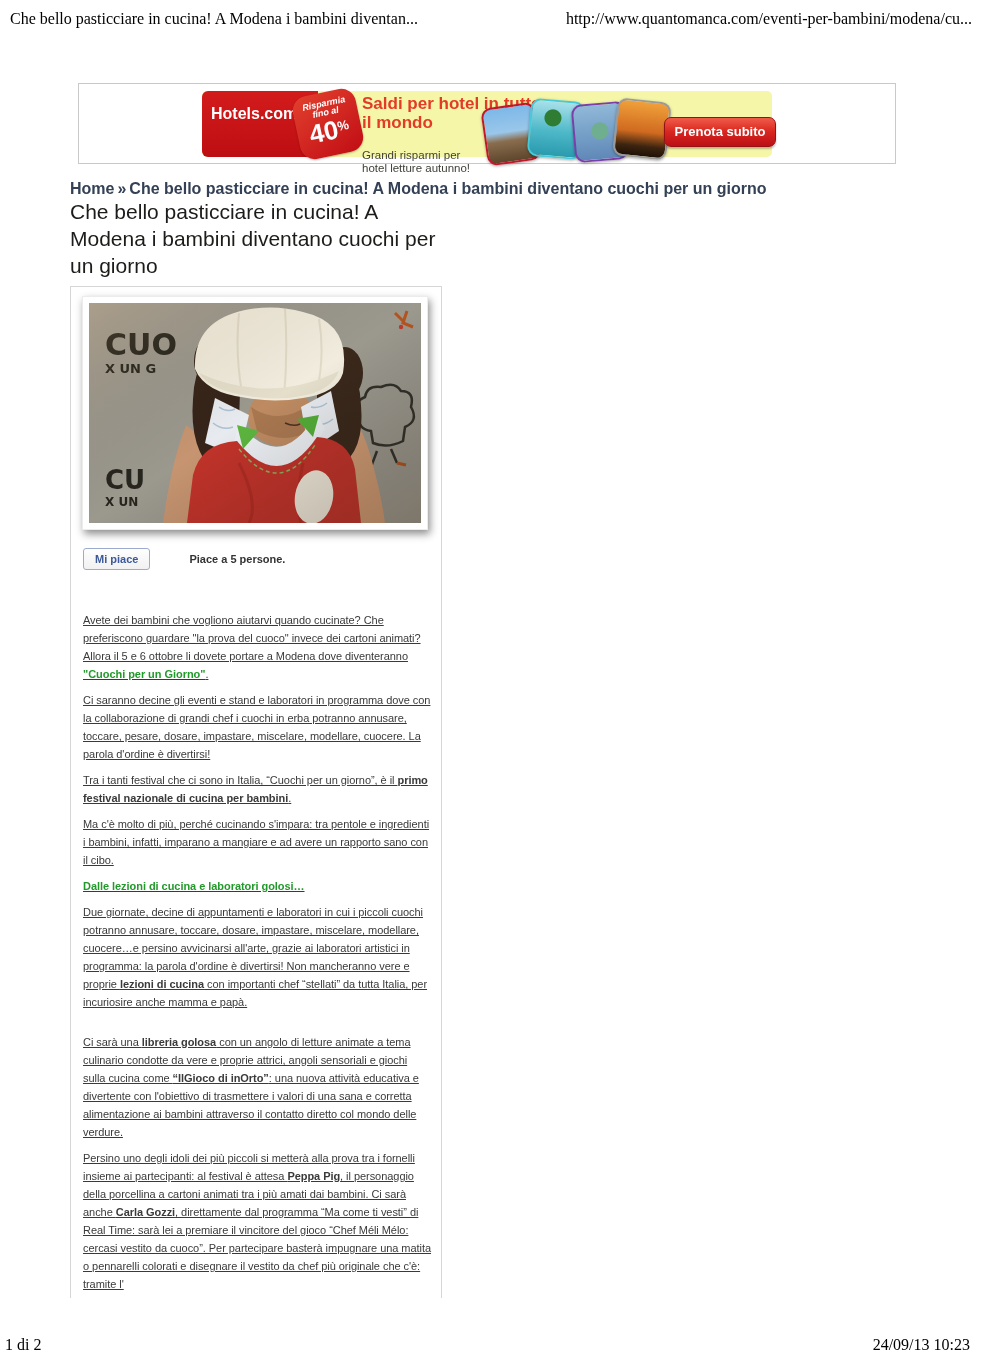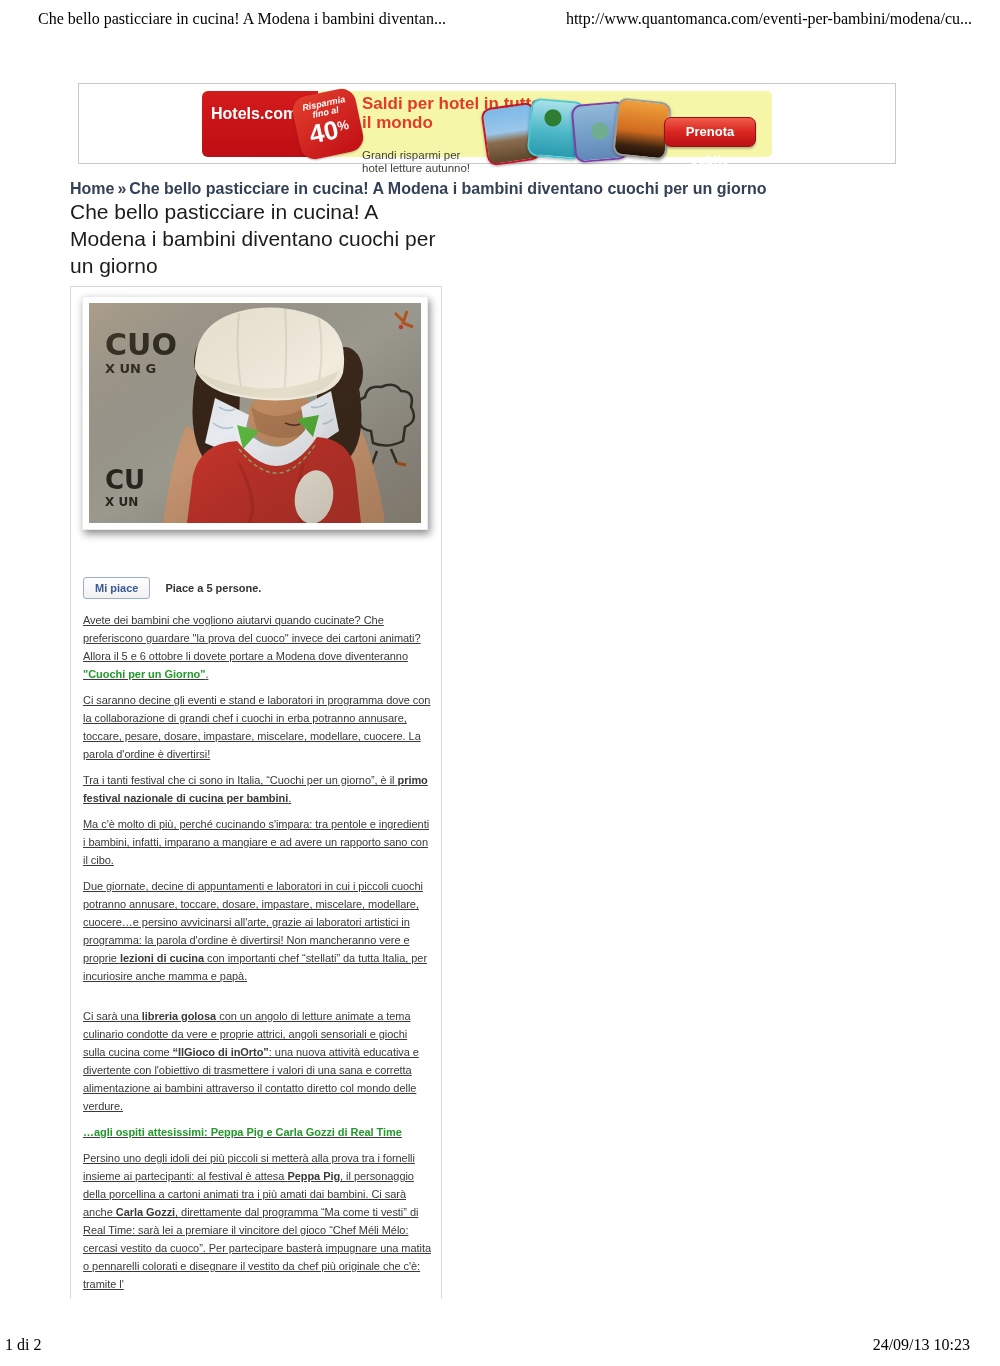--- a/index.html
+++ b/index.html
@@ -1,19 +1,19 @@
 <!DOCTYPE html>
 <html><head>
 <meta charset="utf-8">
 <style>
   html,body{margin:0;padding:0;background:#fff;}
   .page{position:relative;width:1000px;height:1366px;background:#fff;overflow:hidden;
         font-family:"Liberation Sans",sans-serif;color:#333;}
   
-  .ph-left{position:absolute;left:10px;top:10px;font:16px "Liberation Serif",serif;color:#000;margin-left:28px;}
+  .ph-left{position:absolute;left:10px;top:10px;font:16px "Liberation Serif",serif;color:#000;}
   .ph-right{position:absolute;right:28px;top:10px;font:16px "Liberation Serif",serif;color:#000;}
   .pf-left{position:absolute;left:5px;top:1336px;font:16px "Liberation Serif",serif;color:#000;}
   .pf-right{position:absolute;right:30px;top:1336px;font:16px "Liberation Serif",serif;color:#000;}
 
   
   .banner-box{position:absolute;left:78px;top:83px;width:818px;height:81px;border:1px solid #c9c9c9;
               background:#fff;box-sizing:border-box;}
   .ad{position:relative;width:570px;height:66px;margin:7px auto 0;background:#f6f6a9;border-radius:5px;cursor:pointer;}
   .ad-red{position:absolute;left:0;top:0;width:116px;height:66px;border-radius:6px 0 0 6px;box-sizing:border-box;
           background:linear-gradient(180deg,#d31b1b,#bd0e13);color:#fff;font-weight:bold;font-size:16px;
@@ -30,39 +30,39 @@
   .tile-london{left:282px;top:14px;transform:rotate(-8deg);border:2px solid #c0182a;
     background:linear-gradient(180deg,#7db8e8 0%,#9ac7ea 45%,#8a6d4e 62%,#5d462c 100%);}
   .tile-beach{left:327px;top:9px;transform:rotate(5deg);border:2px solid #49c8d8;
     background:radial-gradient(circle at 42% 30%,#2e7d32 0 8px,rgba(0,0,0,0) 9px),
                linear-gradient(180deg,#a8e0ea 0%,#4db8c8 55%,#2a9aae 100%);}
   .tile-liberty{left:371px;top:12px;transform:rotate(-5deg);border:2px solid #7a3fa8;
     background:radial-gradient(circle at 50% 48%,#6fae8f 0 8px,rgba(0,0,0,0) 9px),
                linear-gradient(180deg,#8fb8d8 0%,#5f88b8 100%);}
   .tile-desert{left:413px;top:9px;transform:rotate(6deg);border:2px solid #9a9a9a;
     background:linear-gradient(180deg,#f0a03a 0%,#d06a20 55%,#3c2410 82%,#1f1106 100%);}
-  .ad-cta{position:absolute;left:462px;top:26px;width:92px;height:30px;box-sizing:border-box;
+  .ad-cta{position:absolute;left:462px;top:26px;width:112px;height:30px;box-sizing:border-box;
           background:linear-gradient(180deg,#f05c49 0%,#d8251f 50%,#bb1016 100%);
           border:1px solid #971016;border-radius:7px;color:#fff;font-weight:bold;font-size:13px;
           text-align:center;line-height:28px;box-shadow:0 2px 2px rgba(0,0,0,.25);cursor:pointer;}
 
   
   .breadcrumb{position:absolute;left:70px;top:180px;width:820px;font-size:16px;font-weight:bold;color:#334055;}
   .breadcrumb a{color:#334055;text-decoration:none;cursor:pointer;}
   .bc-sep{margin:0 3px;}
   .title{position:absolute;left:70px;top:198px;width:376px;margin:0;font-size:21px;line-height:27px;
          font-weight:normal;color:#1c1c1a;}
 
   
   .article-box{position:absolute;left:70px;top:286px;width:372px;height:1012px;box-sizing:border-box;
                border:1px solid #d6d6d6;border-bottom:none;background:#fff;overflow:hidden;}
   .photo-frame{position:absolute;left:11px;top:9px;width:346px;height:234px;box-sizing:border-box;
                background:#fff;border:1px solid #ececec;padding:6px;box-shadow:2px 4px 8px rgba(0,0,0,.45);}
   .photo-frame svg{display:block;width:332px;height:220px;}
-  .like-row{position:absolute;left:12px;top:290px;display:flex;align-items:center;}
+  .like-row{position:absolute;left:12px;top:261px;display:flex;align-items:center;gap:24px;}
   .like-btn{height:22px;padding:0 11px;font-family:inherit;font-size:11px;font-weight:bold;color:#3b5998;
             background:linear-gradient(#fefefe,#f1f1f1);border:1px solid #9dacce;border-radius:3px;cursor:pointer;}
   .like-status{margin-left:15px;font-size:11px;font-weight:bold;color:#333;}
   .article-content{position:absolute;left:12px;top:324px;width:349px;font-size:11px;line-height:18px;
                    color:#3a3a3a;letter-spacing:-0.05px;text-decoration:underline;}
   .para{margin:0 0 8px;}
   .green-heading{margin:0 0 8px;font-size:11px;line-height:18px;font-weight:bold;}
   .gap{margin-top:22px;}
   .bold{font-weight:bold;}
 </style>
@@ -159,22 +159,22 @@
     <div class="like-row">
       <button class="like-btn">Mi piace</button>
       <span class="like-status">Piace a 5 persone.</span>
     </div>
 
     <div class="article-content">
         <p class="para"><span>Avete dei bambini che vogliono aiutarvi quando cucinate? Che preferiscono guardare "la prova del cuoco" invece dei cartoni animati? Allora il 5 e 6 ottobre li dovete portare a Modena dove diventeranno </span><span class="bold" style="color: rgb(34, 154, 43);">"Cuochi per un Giorno"</span><span>.</span></p>
         <p class="para"><span>Ci saranno decine gli eventi e stand e laboratori in programma dove con la collaborazione di grandi chef i cuochi in erba potranno annusare, toccare, pesare, dosare, impastare, miscelare, modellare, cuocere. La parola d'ordine è divertirsi!</span></p>
         <p class="para"><span>Tra i tanti festival che ci sono in Italia, “Cuochi per un giorno”, è il </span><span class="bold">primo festival nazionale di cucina per bambini</span><span>.</span></p>
         <p class="para"><span>Ma c'è molto di più, perché cucinando s'impara: tra pentole e ingredienti i bambini, infatti, imparano a mangiare e ad avere un rapporto sano con il cibo.</span></p>
+        <h3 class="green-heading" style="color: rgb(34, 154, 43);"><span>Dalle lezioni di cucina e laboratori golosi…</span></h3>
         <p class="para"><span>Due giornate, decine di appuntamenti e laboratori in cui i piccoli cuochi potranno annusare, toccare, dosare, impastare, miscelare, modellare, cuocere…e persino avvicinarsi all'arte, grazie ai laboratori artistici in programma: la parola d'ordine è divertirsi! Non mancheranno vere e proprie </span><span class="bold">lezioni di cucina</span><span> con importanti chef “stellati” da tutta Italia, per incuriosire anche mamma e papà.</span></p>
         <p class="para gap"><span>Ci sarà una </span><span class="bold">libreria golosa</span><span> con un angolo di letture animate a tema culinario condotte da vere e proprie attrici, angoli sensoriali e giochi sulla cucina come </span><span class="bold">“IlGioco di inOrto”</span><span>: una nuova attività educativa e divertente con l'obiettivo di trasmettere i valori di una sana e corretta alimentazione ai bambini attraverso il contatto diretto col mondo delle verdure.</span></p>
-        <h3 class="green-heading" style="color: rgb(34, 154, 43);"><span>…agli ospiti attesissimi: Peppa Pig e Carla Gozzi di Real Time</span></h3>
         <p class="para"><span>Persino uno degli idoli dei più piccoli si metterà alla prova tra i fornelli insieme ai partecipanti: al festival è attesa </span><span class="bold">Peppa Pig</span><span>, il personaggio della porcellina a cartoni animati tra i più amati dai bambini. Ci sarà anche </span><span class="bold">Carla Gozzi</span><span>, direttamente dal programma “Ma come ti vesti” di Real Time: sarà lei a premiare il vincitore del gioco “Chef Méli Mélo: cercasi vestito da cuoco”. Per partecipare basterà impugnare una matita o pennarelli colorati e disegnare il vestito da chef più originale che c'è: tramite l'</span></p>
       </div>
   </div>
 
   <div class="pf-left">1 di 2</div>
   <div class="pf-right">24/09/13 10:23</div>
 </div>
 
 </body></html>

